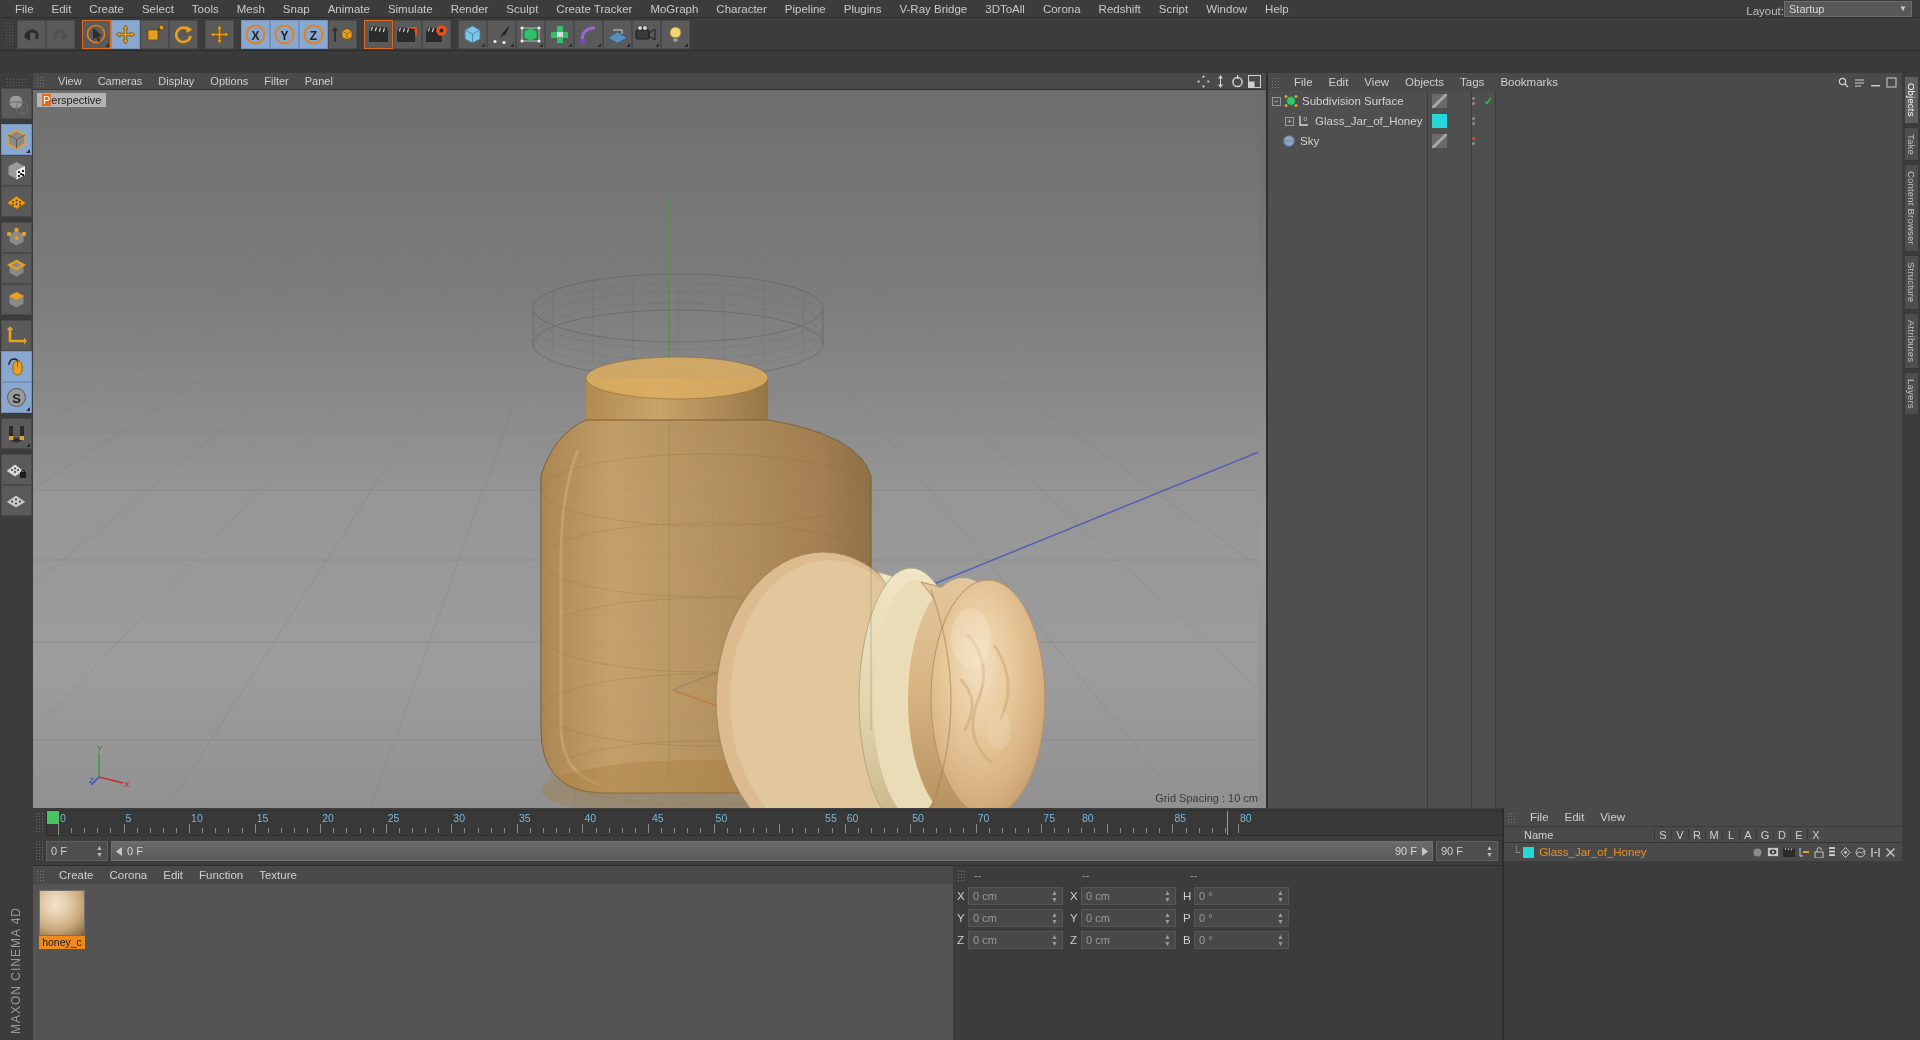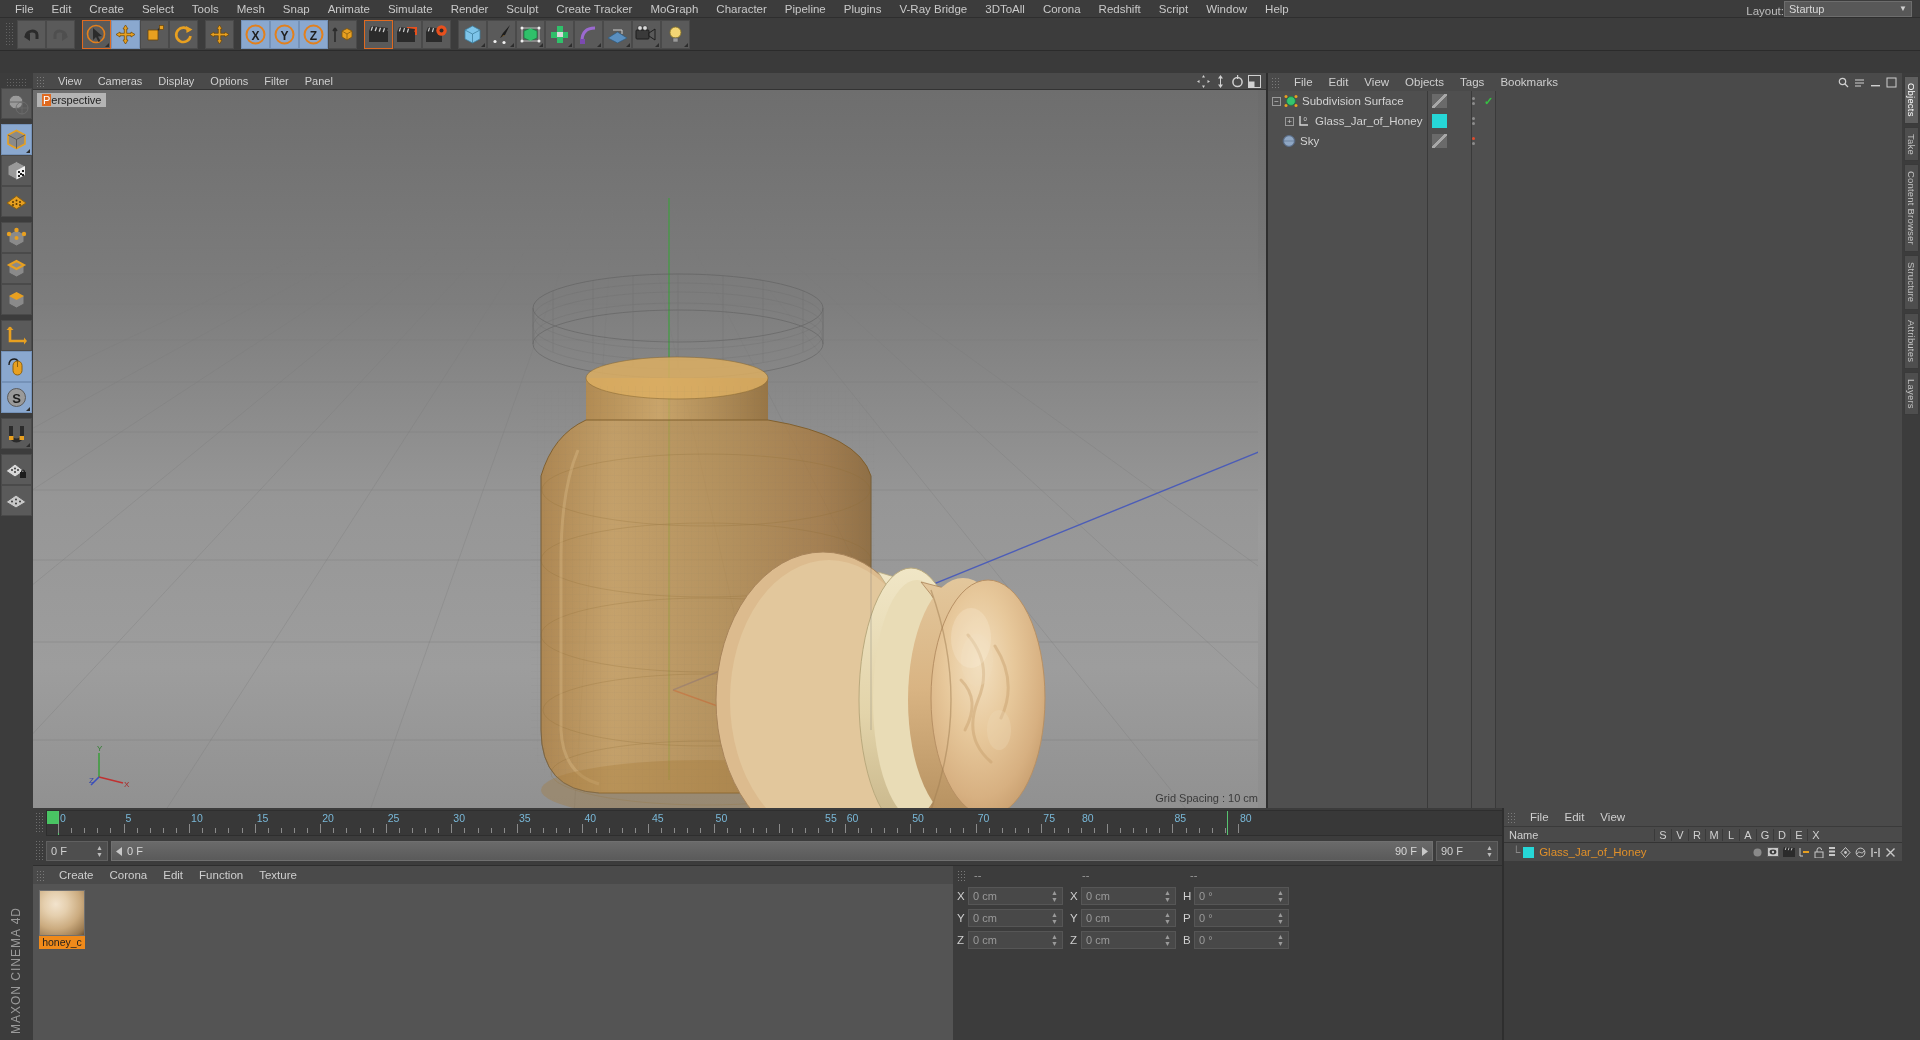--- a/index.html
+++ b/index.html
@@ -192,21 +192,21 @@
     display:flex;align-items:center;padding:0 6px;font-size:11.5px;color:#9a9a9a;}
   .cdrop .arw{margin-left:auto;font-size:8px;}
   .applybtn{width:95px;height:20px;background:linear-gradient(#646464,#525252);border:1px solid #6e6e6e;
     border-radius:9px;display:flex;align-items:center;justify-content:center;font-size:17px;color:#d8d8d8;}
 
   
   .attrpanel{position:absolute;right:18px;bottom:0;width:400px;height:232px;background:#3c3c3c;
      border-left:2px solid #2e2e2e;}
   .attrcols{height:17px;background:#4a4a4a;display:flex;align-items:center;font-size:11px;color:#d0d0d0;
     border-top:1px solid #3a3a3a;border-bottom:1px solid #343434;}
-  .attrcols .nm{width:150px;padding-left:5px;}
+  .attrcols .nm{width:150px;padding-left:20px;}
   .attrcols .cc{width:17px;text-align:center;border-left:1px solid #3a3a3a;}
   .attrrow{height:18px;display:flex;align-items:center;font-size:11.5px;color:#e0902a;padding-left:8px;background:#4a4a4a;}
   .attrrow .sq{width:11px;height:11px;background:#26d7d7;margin-right:5px;flex:none;}
   .attricons{display:flex;align-items:center;gap:4px;margin-left:auto;padding-right:6px;}
 </style>
 </head>
 <body>
 
 <div class="app">
 

